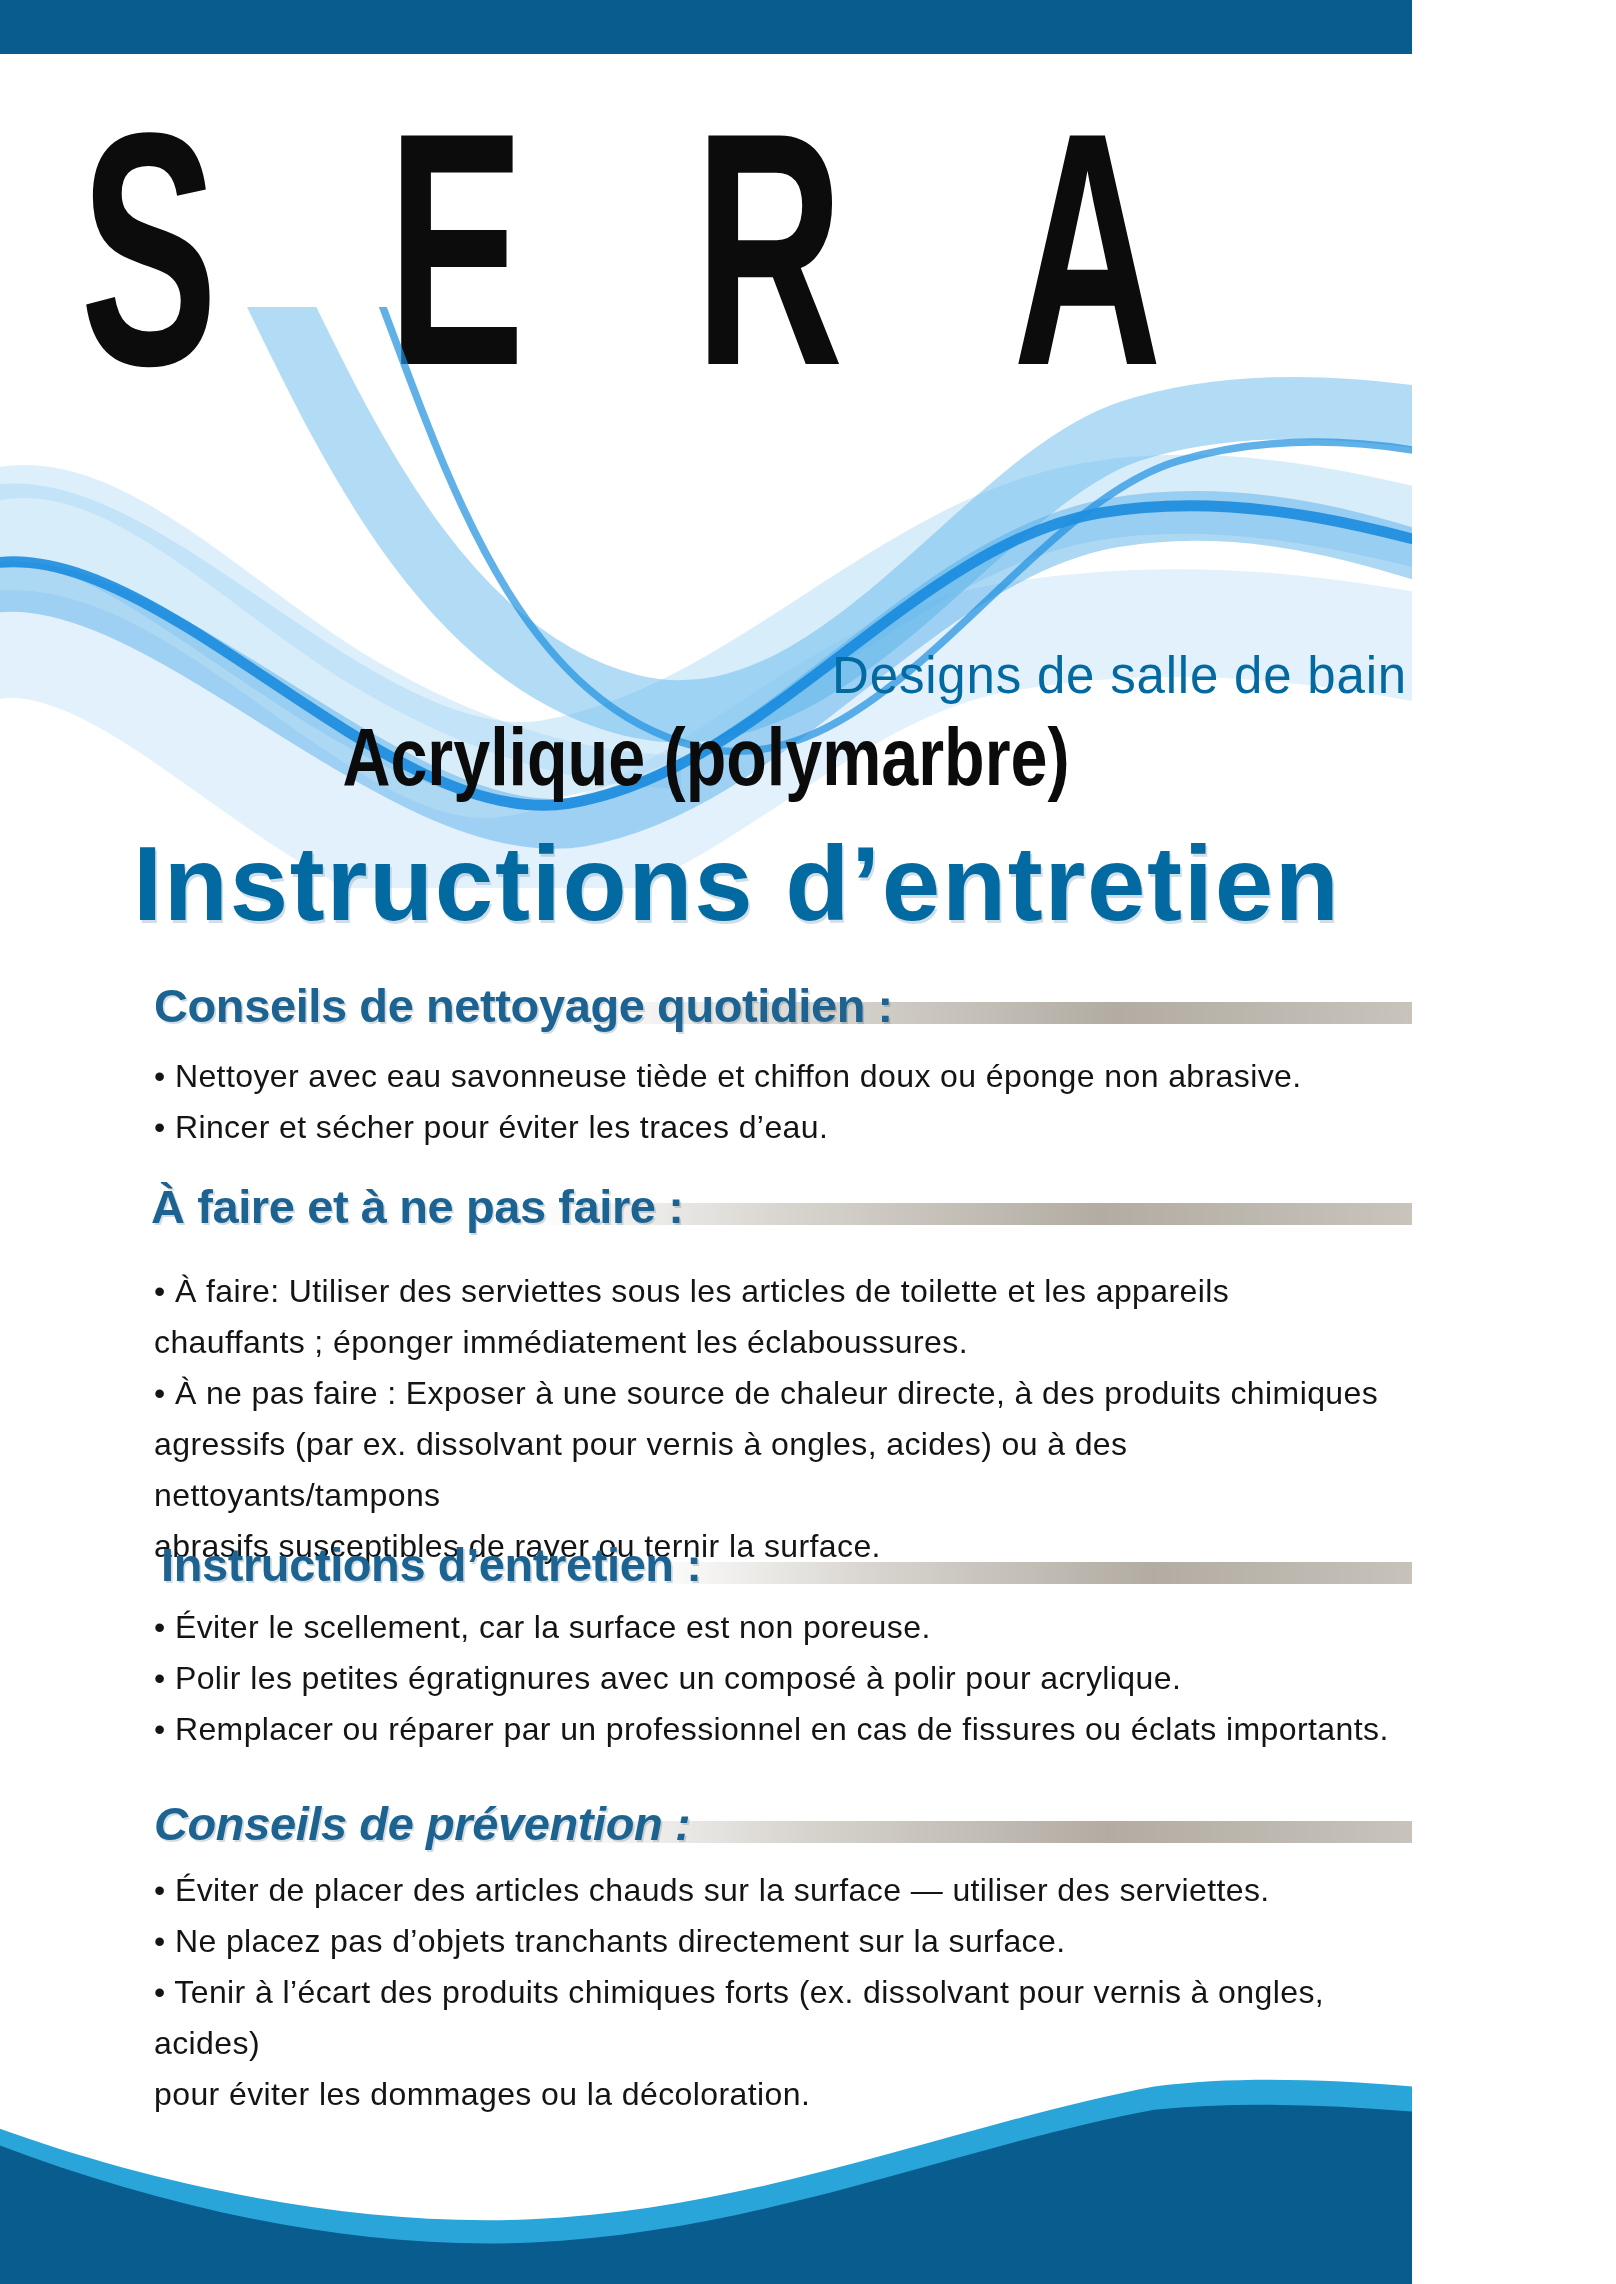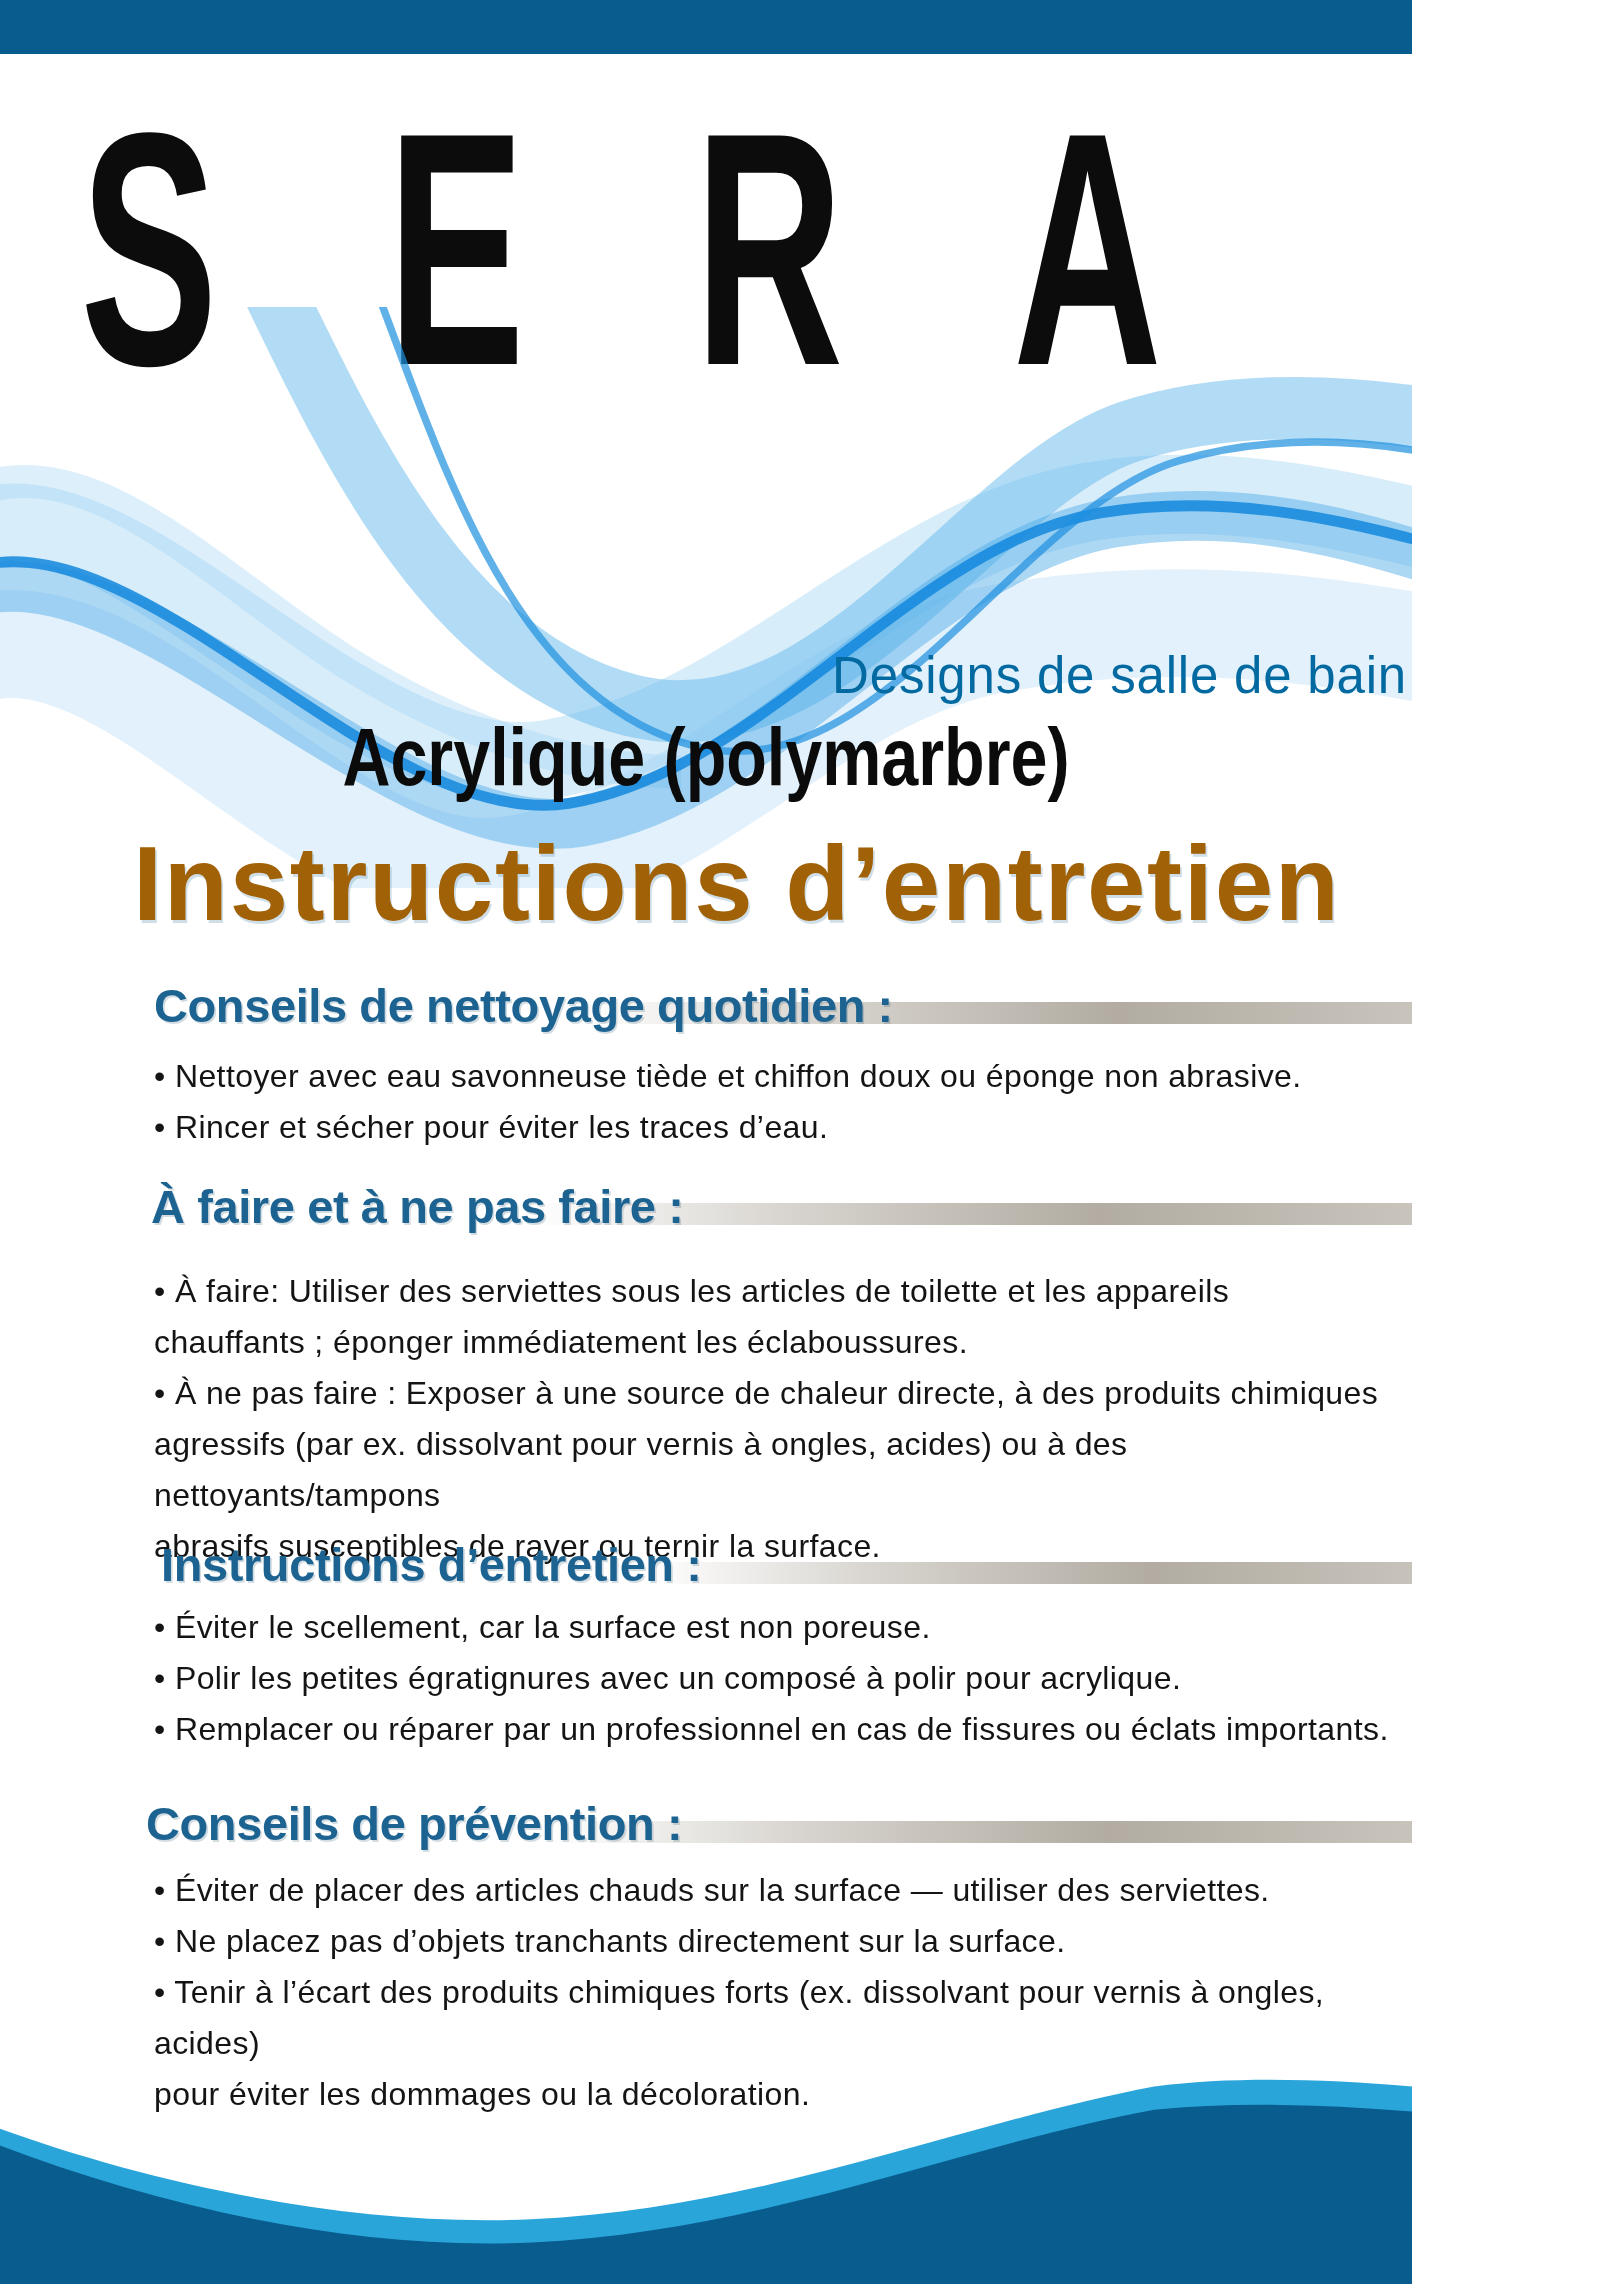--- a/index.html
+++ b/index.html
@@ -29,21 +29,21 @@
     font-size:51px;font-weight:400;color:#0369a1;letter-spacing:0.8px;
     white-space:nowrap;z-index:3;
   }
   .subtitle{
     position:absolute;top:711px;left:50%;
     transform:translateX(-50%) scaleX(0.82);
     font-size:81px;font-weight:700;color:#0b0b0b;white-space:nowrap;z-index:3;
   }
   .page-title{
     position:absolute;top:824px;left:133px;
-    font-size:105px;font-weight:700;color:#a16207;
+    font-size:105px;font-weight:700;color:#0369a1;
     letter-spacing:1.7px;white-space:nowrap;z-index:3;
     text-shadow:1.7px 2.5px 0 rgba(120,160,185,.35);
   }
   .section-heading{
     position:absolute;
     font-size:47px;font-weight:700;color:#1d6392;
     letter-spacing:-0.4px;white-space:nowrap;z-index:2;
     text-shadow:1.7px 1.7px 0 rgba(13,60,90,.18);
   }
   .divider{
@@ -98,21 +98,21 @@
 agressifs (par ex. dissolvant pour vernis à ongles, acides) ou à des nettoyants/tampons
 abrasifs susceptibles de rayer ou ternir la surface.</div>
 
   <div class="divider" style="left:648px;top:1562px;width:839px;"></div>
   <div class="section-heading" style="left:161px;top:1537px;">Instructions d’entretien :</div>
   <div class="section-body" style="top:1602px;">• Éviter le scellement, car la surface est non poreuse.
 • Polir les petites égratignures avec un composé à polir pour acrylique.
 • Remplacer ou réparer par un professionnel en cas de fissures ou éclats importants.</div>
 
   <div class="divider" style="left:548px;top:1821px;width:934px;"></div>
-  <div class="section-heading" style="left:146px;top:1796px;">Conseils de prévention :</div>
+  <div class="section-heading" style="left:154px;top:1796px;font-style:italic;">Conseils de prévention :</div>
   <div class="section-body" style="top:1865px;">• Éviter de placer des articles chauds sur la surface — utiliser des serviettes.
 • Ne placez pas d’objets tranchants directement sur la surface.
 • Tenir à l’écart des produits chimiques forts (ex. dissolvant pour vernis à ongles, acides)
 pour éviter les dommages ou la décoloration.</div>
 
   <svg class="footer-wave" viewBox="0 0 1946 400" preserveAspectRatio="none">
     <path d="M 0 213 C 180 278, 420 332, 640 322 C 920 309, 1160 205, 1390 162 C 1560 140, 1770 168, 1946 188 L 1946 400 L 0 400 Z" fill="#29a5da"></path>
     <path d="M 0 233 C 190 305, 420 360, 640 350 C 920 337, 1160 232, 1390 190 C 1565 172, 1770 198, 1946 218 L 1946 400 L 0 400 Z" fill="#095d8e"></path>
   </svg>
 

